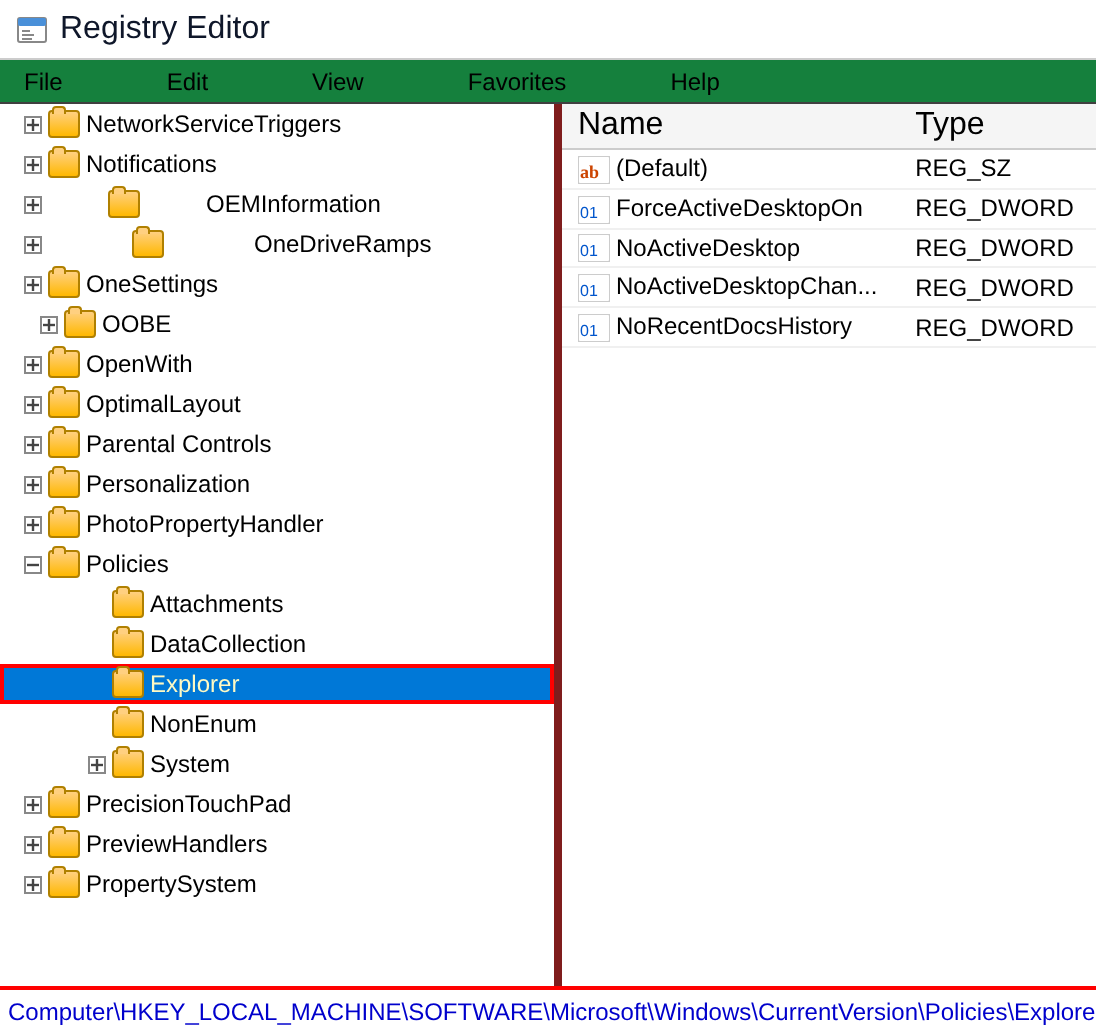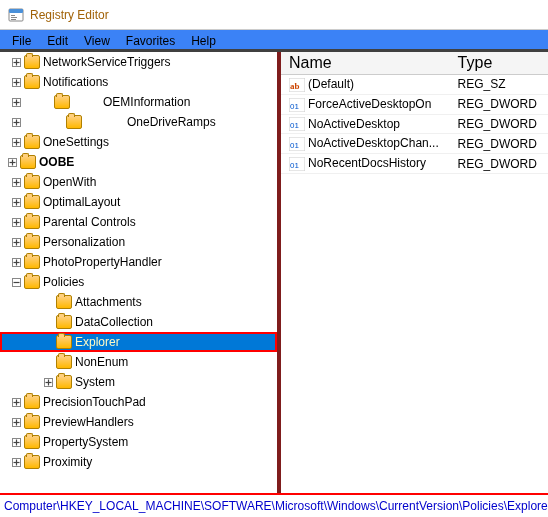--- a/index.html
+++ b/index.html
@@ -18,29 +18,30 @@
       align-items: center;
       padding: 4px 8px;
       height: 30px;
     }
     .title-bar-icon {
       width: 16px;
       height: 16px;
       margin-right: 6px;
     }
     .title-bar-text {
-      font-size: 12px;
-      color: #a16207;
+      font-size: 16px;
+      color: #0f172a;
     }
     .menu-bar {
-      background: #3b82f6;
-      border-bottom: 3px solid #404040;
+      background: #15803d;
+      border-bottom: 1px solid #404040;
       display: flex;
       padding: 2px 4px;
       height: 22px;
+      gap: 36px;
     }
     .menu-item {
       padding: 2px 8px;
       cursor: pointer;
       color: #000;
     }
     .main-content {
       display: flex;
       height: calc(517px - 30px - 22px - 24px);
       background: #fff;
@@ -252,21 +253,21 @@
           <span class="expand-icon">
             <svg width="9" height="9" viewBox="0 0 9 9">
               <rect x="0.5" y="0.5" width="8" height="8" fill="white" stroke="#888"></rect>
               <line x1="1.5" y1="4.5" x2="7.5" y2="4.5" stroke="#444" stroke-width="1.2"></line>
               <line x1="4.5" y1="1.5" x2="4.5" y2="7.5" stroke="#444" stroke-width="1.2"></line>
             </svg>
           </span>
           <span class="folder-icon folder-yellow"></span>
           <span class="item-label">OneSettings</span>
         </div>
-        <div class="tree-item" style="padding-left: 4px; font-weight: bold;">
+        <div class="tree-item" style="padding-left: 16px;">
           <span class="expand-icon">
             <svg width="9" height="9" viewBox="0 0 9 9">
               <rect x="0.5" y="0.5" width="8" height="8" fill="white" stroke="#888"></rect>
               <line x1="1.5" y1="4.5" x2="7.5" y2="4.5" stroke="#444" stroke-width="1.2"></line>
               <line x1="4.5" y1="1.5" x2="4.5" y2="7.5" stroke="#444" stroke-width="1.2"></line>
             </svg>
           </span>
           <span class="folder-icon folder-yellow"></span>
           <span class="item-label">OOBE</span>
         </div>
@@ -391,31 +392,20 @@
         <div class="tree-item" style="padding-left: 8px;">
           <span class="expand-icon">
             <svg width="9" height="9" viewBox="0 0 9 9">
               <rect x="0.5" y="0.5" width="8" height="8" fill="white" stroke="#888"></rect>
               <line x1="1.5" y1="4.5" x2="7.5" y2="4.5" stroke="#444" stroke-width="1.2"></line>
               <line x1="4.5" y1="1.5" x2="4.5" y2="7.5" stroke="#444" stroke-width="1.2"></line>
             </svg>
           </span>
           <span class="folder-icon folder-yellow"></span>
           <span class="item-label">PropertySystem</span>
-        </div>
-        <div class="tree-item" style="padding-left: 8px;">
-          <span class="expand-icon">
-            <svg width="9" height="9" viewBox="0 0 9 9">
-              <rect x="0.5" y="0.5" width="8" height="8" fill="white" stroke="#888"></rect>
-              <line x1="1.5" y1="4.5" x2="7.5" y2="4.5" stroke="#444" stroke-width="1.2"></line>
-              <line x1="4.5" y1="1.5" x2="4.5" y2="7.5" stroke="#444" stroke-width="1.2"></line>
-            </svg>
-          </span>
-          <span class="folder-icon folder-yellow"></span>
-          <span class="item-label">Proximity</span>
         </div>
         <div class="tree-item" style="padding-left: 8px;"></div>
       </div>
   </div>
 
   <div class="right-pane">
     <table class="reg-table">
       <thead>
         <tr>
           <th style="width:180px">Name</th>

